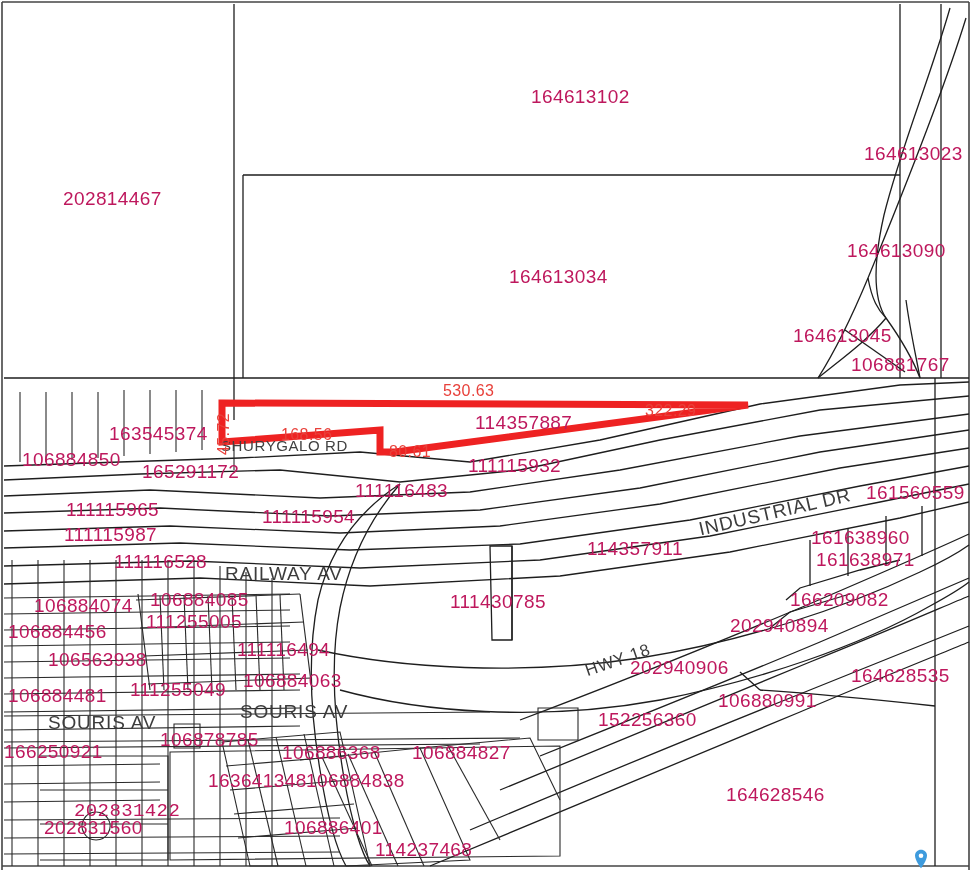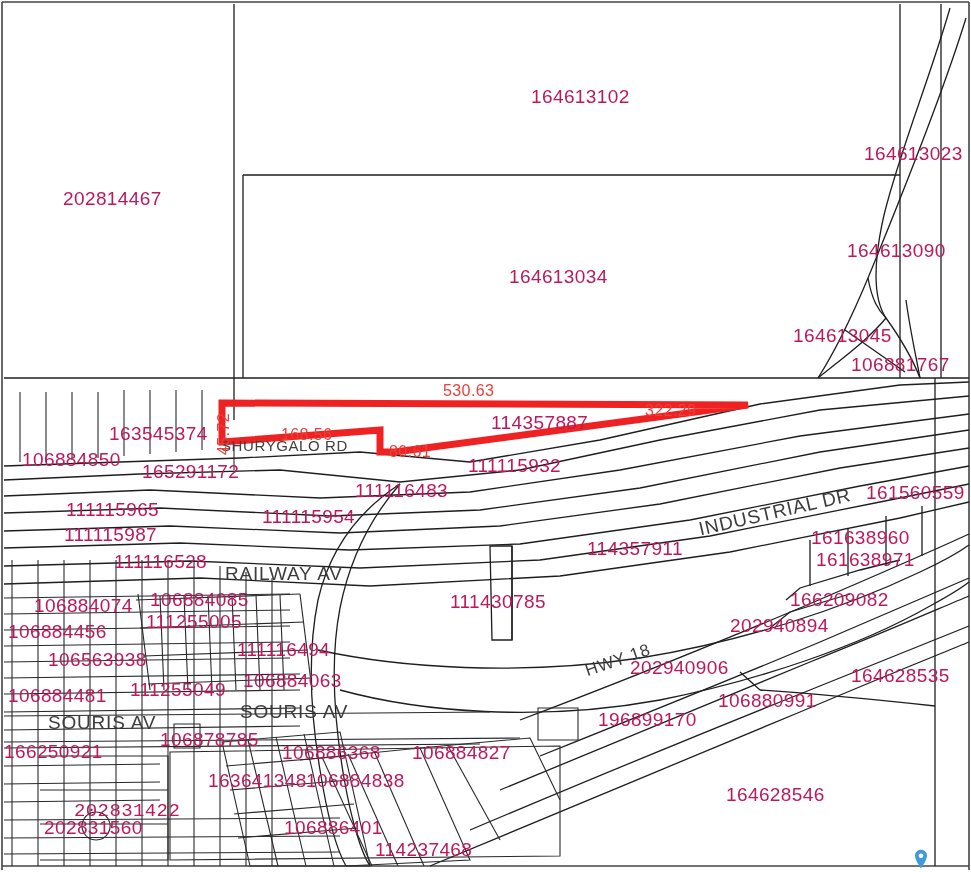--- a/index.html
+++ b/index.html
@@ -242,21 +242,21 @@
   <div class="lbl" style="left:531px; top:87px;">164613102</div>
   <div class="lbl" style="left:864px; top:144px;">164613023</div>
   <div class="lbl" style="left:509px; top:267px;">164613034</div>
   <div class="lbl" style="left:847px; top:241px;">164613090</div>
   <div class="lbl" style="left:793px; top:326px;">164613045</div>
   <div class="lbl" style="left:851px; top:355px;">106881767</div>
 
   <div class="lbl" style="left:109px; top:424px;">163545374</div>
   <div class="lbl" style="left:22px; top:450px;">106884850</div>
   <div class="lbl" style="left:142px; top:462px;">165291172</div>
-  <div class="lbl" style="left:491px; top:413px;text-align:right;">114357887</div>
+  <div class="lbl" style="left:475px; top:413px;text-align:right;">114357887</div>
   <div class="lbl" style="left:468px; top:456px;">111115932</div>
   <div class="lbl" style="left:355px; top:481px;">111116483</div>
   <div class="lbl" style="left:66px; top:500px;">111115965</div>
   <div class="lbl" style="left:262px; top:507px;">111115954</div>
   <div class="lbl" style="left:64px; top:525px;">111115987</div>
   <div class="lbl" style="left:114px; top:552px;">111116528</div>
 
   <div class="lbl" style="left:552px; top:539px;margin-left:35px;">114357911</div>
   <div class="lbl" style="left:866px; top:483px;">161560559</div>
   <div class="lbl" style="left:811px; top:528px;">161638960</div>
@@ -271,21 +271,21 @@
   <div class="lbl" style="left:146px; top:612px;">111255005</div>
   <div class="lbl" style="left:48px; top:650px;">106563938</div>
   <div class="lbl" style="left:237px; top:640px;">111116494</div>
   <div class="lbl" style="left:243px; top:671px;">106884063</div>
   <div class="lbl" style="left:8px; top:686px;">106884481</div>
   <div class="lbl" style="left:130px; top:680px;">111255049</div>
 
   <div class="lbl" style="left:630px; top:658px;">202940906</div>
   <div class="lbl" style="left:851px; top:666px;">164628535</div>
   <div class="lbl" style="left:718px; top:691px;">106880991</div>
-  <div class="lbl" style="left:598px; top:710px;">196899170</div>
+  <div class="lbl" style="left:598px; top:710px;">152256360</div>
 
   <div class="lbl" style="left:4px; top:742px;">166250921</div>
   <div class="lbl" style="left:160px; top:730px;">106878785</div>
   <div class="lbl" style="left:74px; top:802px;font-family:Liberation Mono, monospace;">202831422</div>
   <div class="lbl" style="left:208px; top:771px;">163641348</div>
   <div class="lbl" style="left:306px; top:771px;">106884838</div>
   <div class="lbl" style="left:282px; top:743px;">106886368</div>
   <div class="lbl" style="left:412px; top:743px;">106884827</div>
   <div class="lbl" style="left:726px; top:785px;">164628546</div>
   <div class="lbl" style="left:44px; top:818px;">202831560</div>

